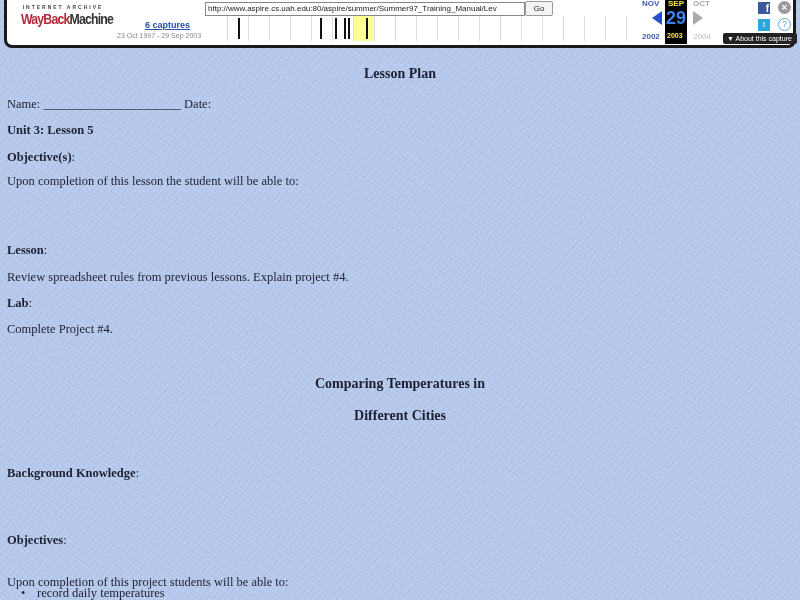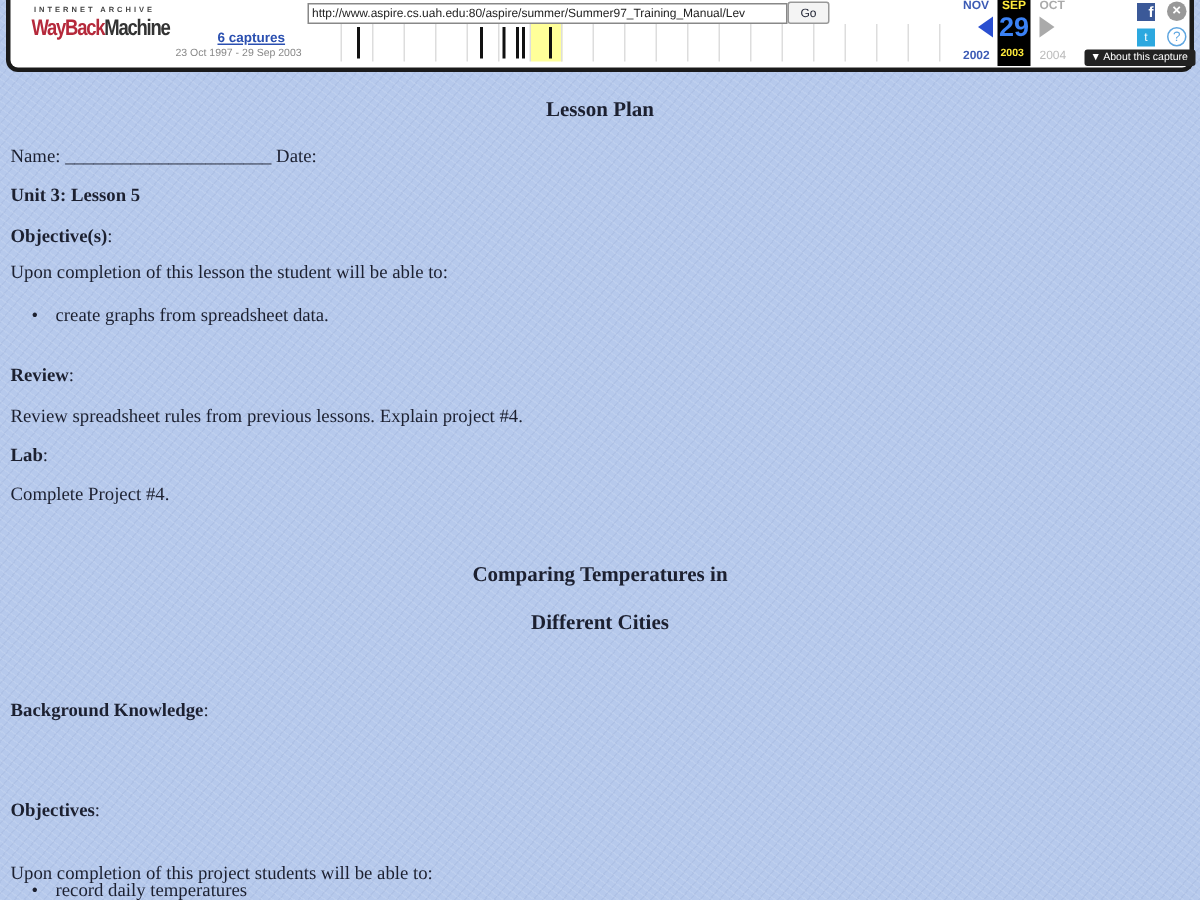--- a/index.html
+++ b/index.html
@@ -128,23 +128,22 @@
   <div class="wm-about">▼ About this capture</div>
 </div>
 
 <div class="doc">
   <h2 style="top:66px">Lesson Plan</h2>
   <p style="top:97px">Name: ______________________ Date:</p>
   <p style="top:123px"><b>Unit 3: Lesson 5</b></p>
   <p style="top:150px"><b>Objective(s)</b>:</p>
   <p style="top:174px">Upon completion of this lesson the student will be able to:</p>
   <ul style="top:203px">
-    <li>create graphs from spreadsheet data.</li>
   </ul>
-  <p style="top:243px"><b>Review</b>:</p>
+  <p style="top:243px"><b>Lesson</b>:</p>
   <p style="top:270px">Review spreadsheet rules from previous lessons. Explain project #4.</p>
   <p style="top:296px"><b>Lab</b>:</p>
   <p style="top:322px">Complete Project #4.</p>
 
   <h2 style="top:376px">Comparing Temperatures in</h2>
   <h2 style="top:408px">Different Cities</h2>
 
   <p style="top:466px"><b>Background Knowledge</b>:</p>
   <ul style="top:493px">
   </ul>

